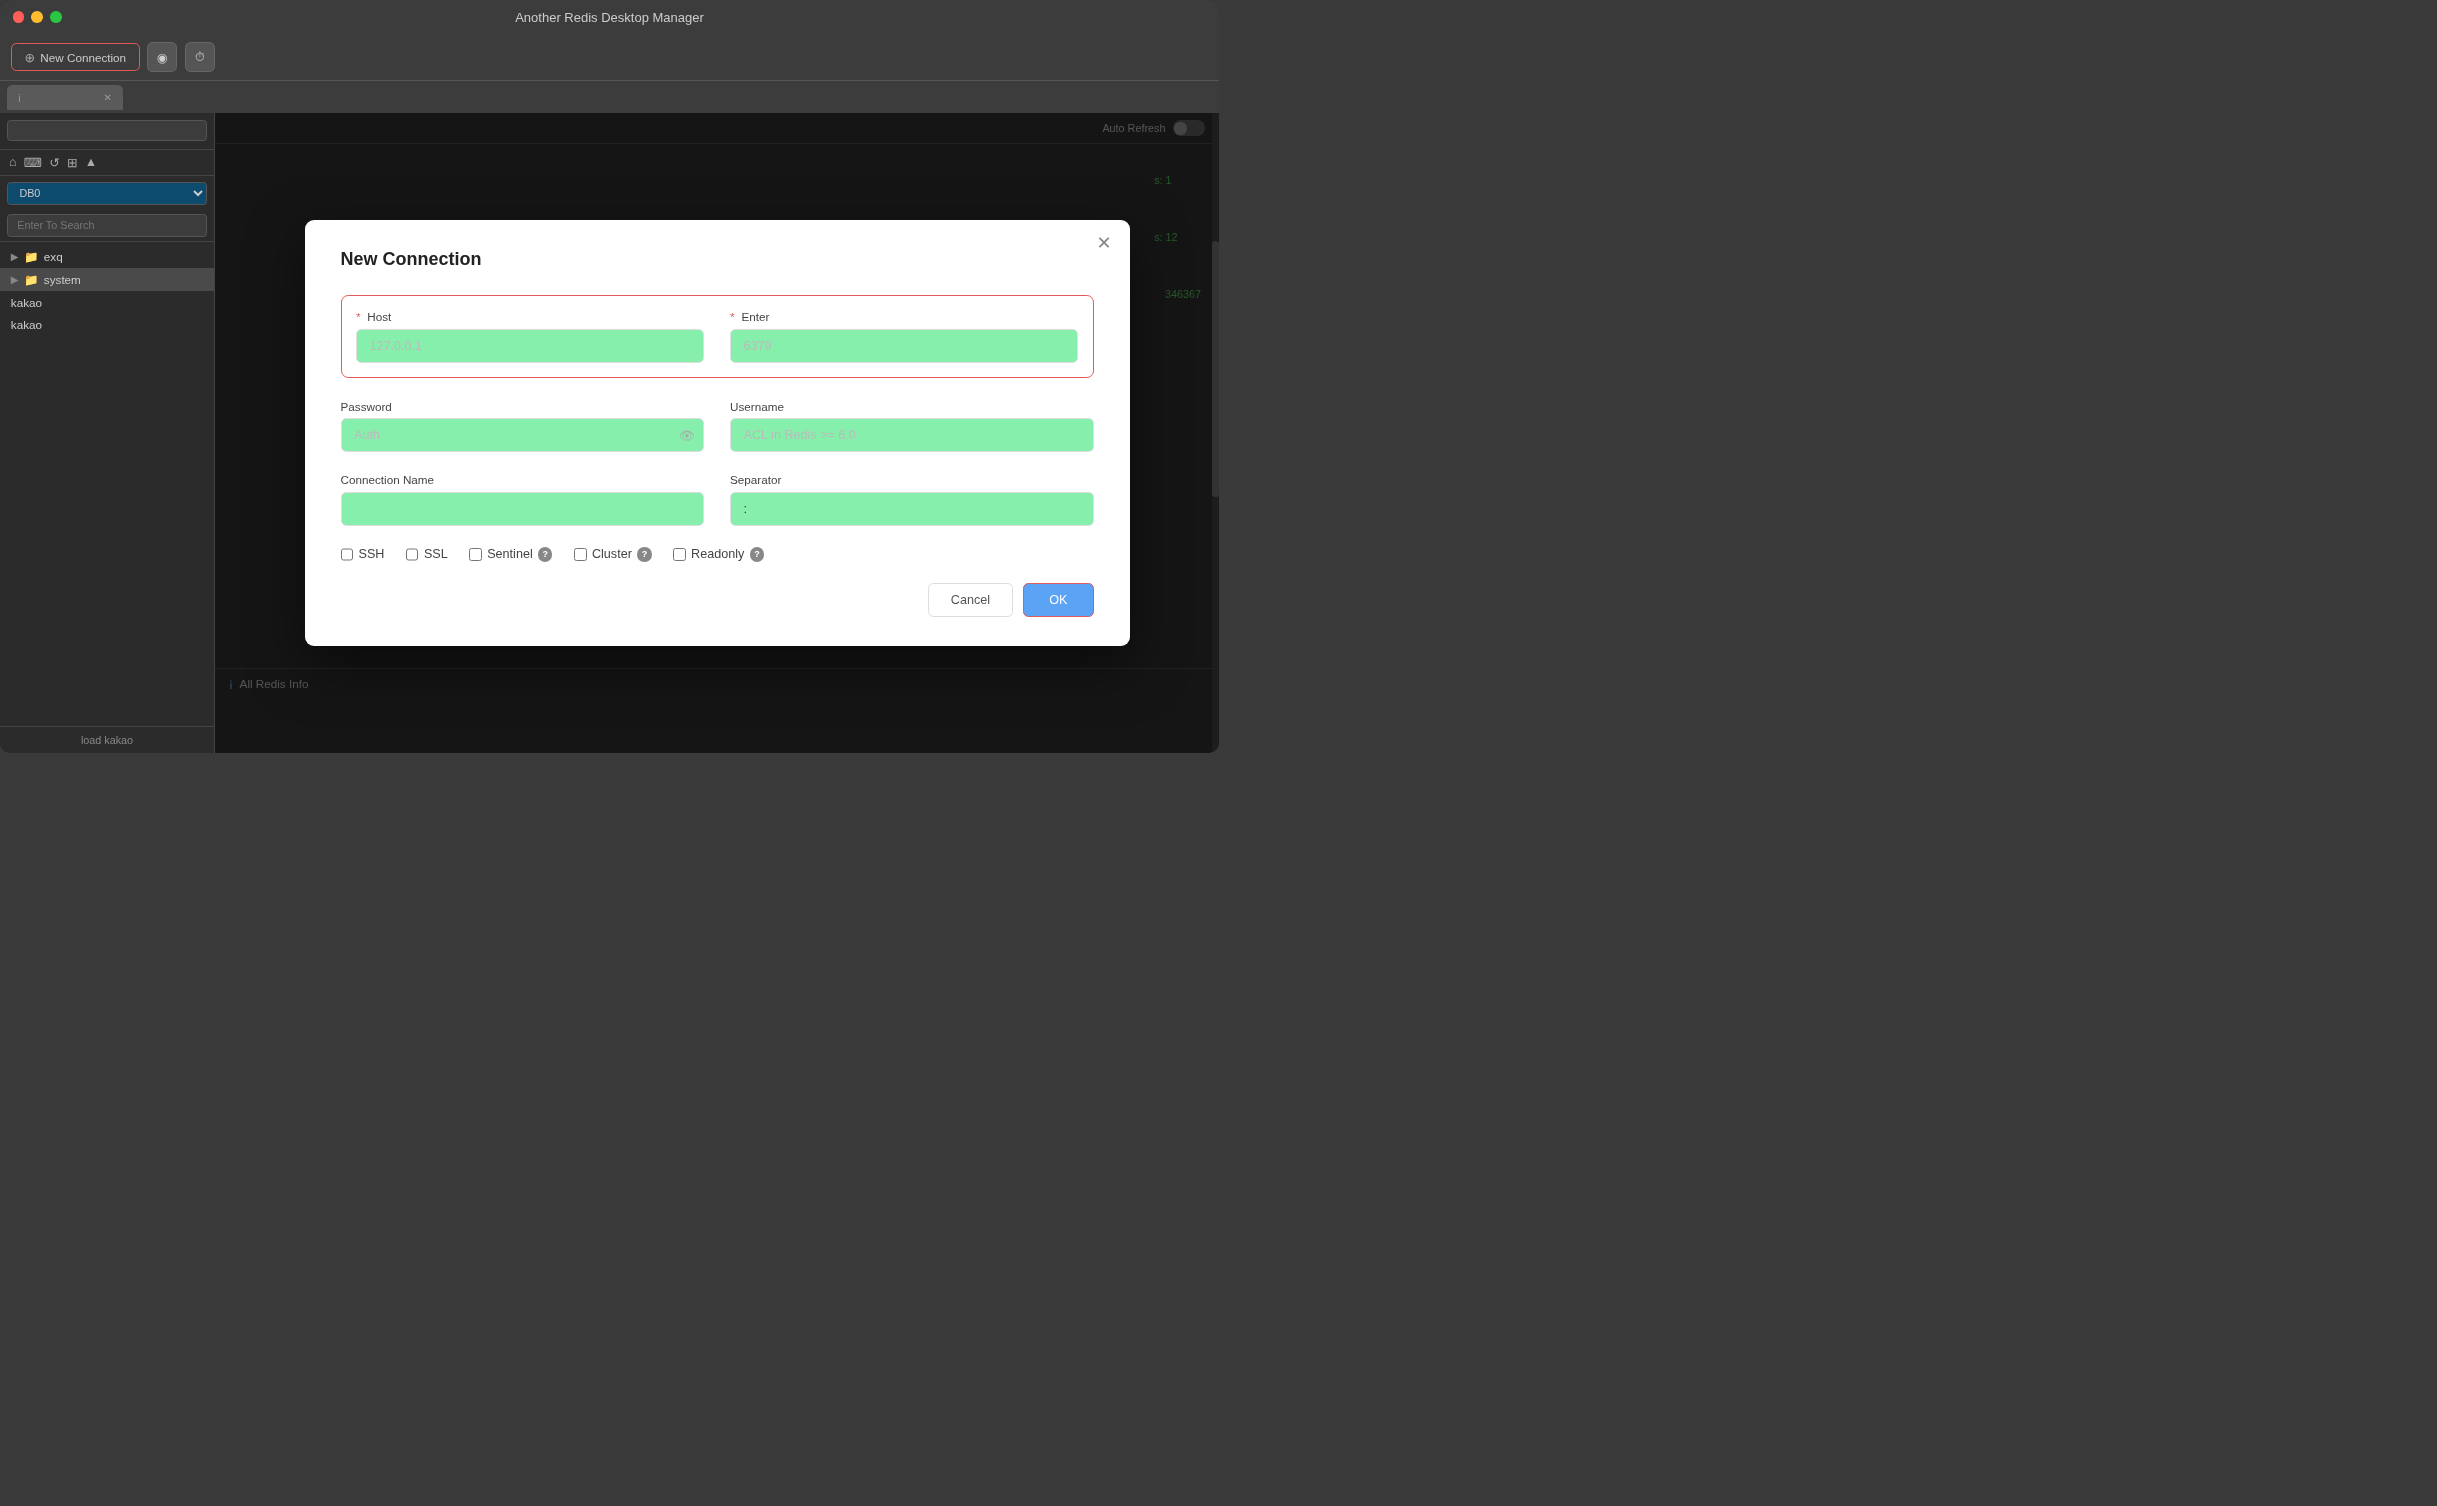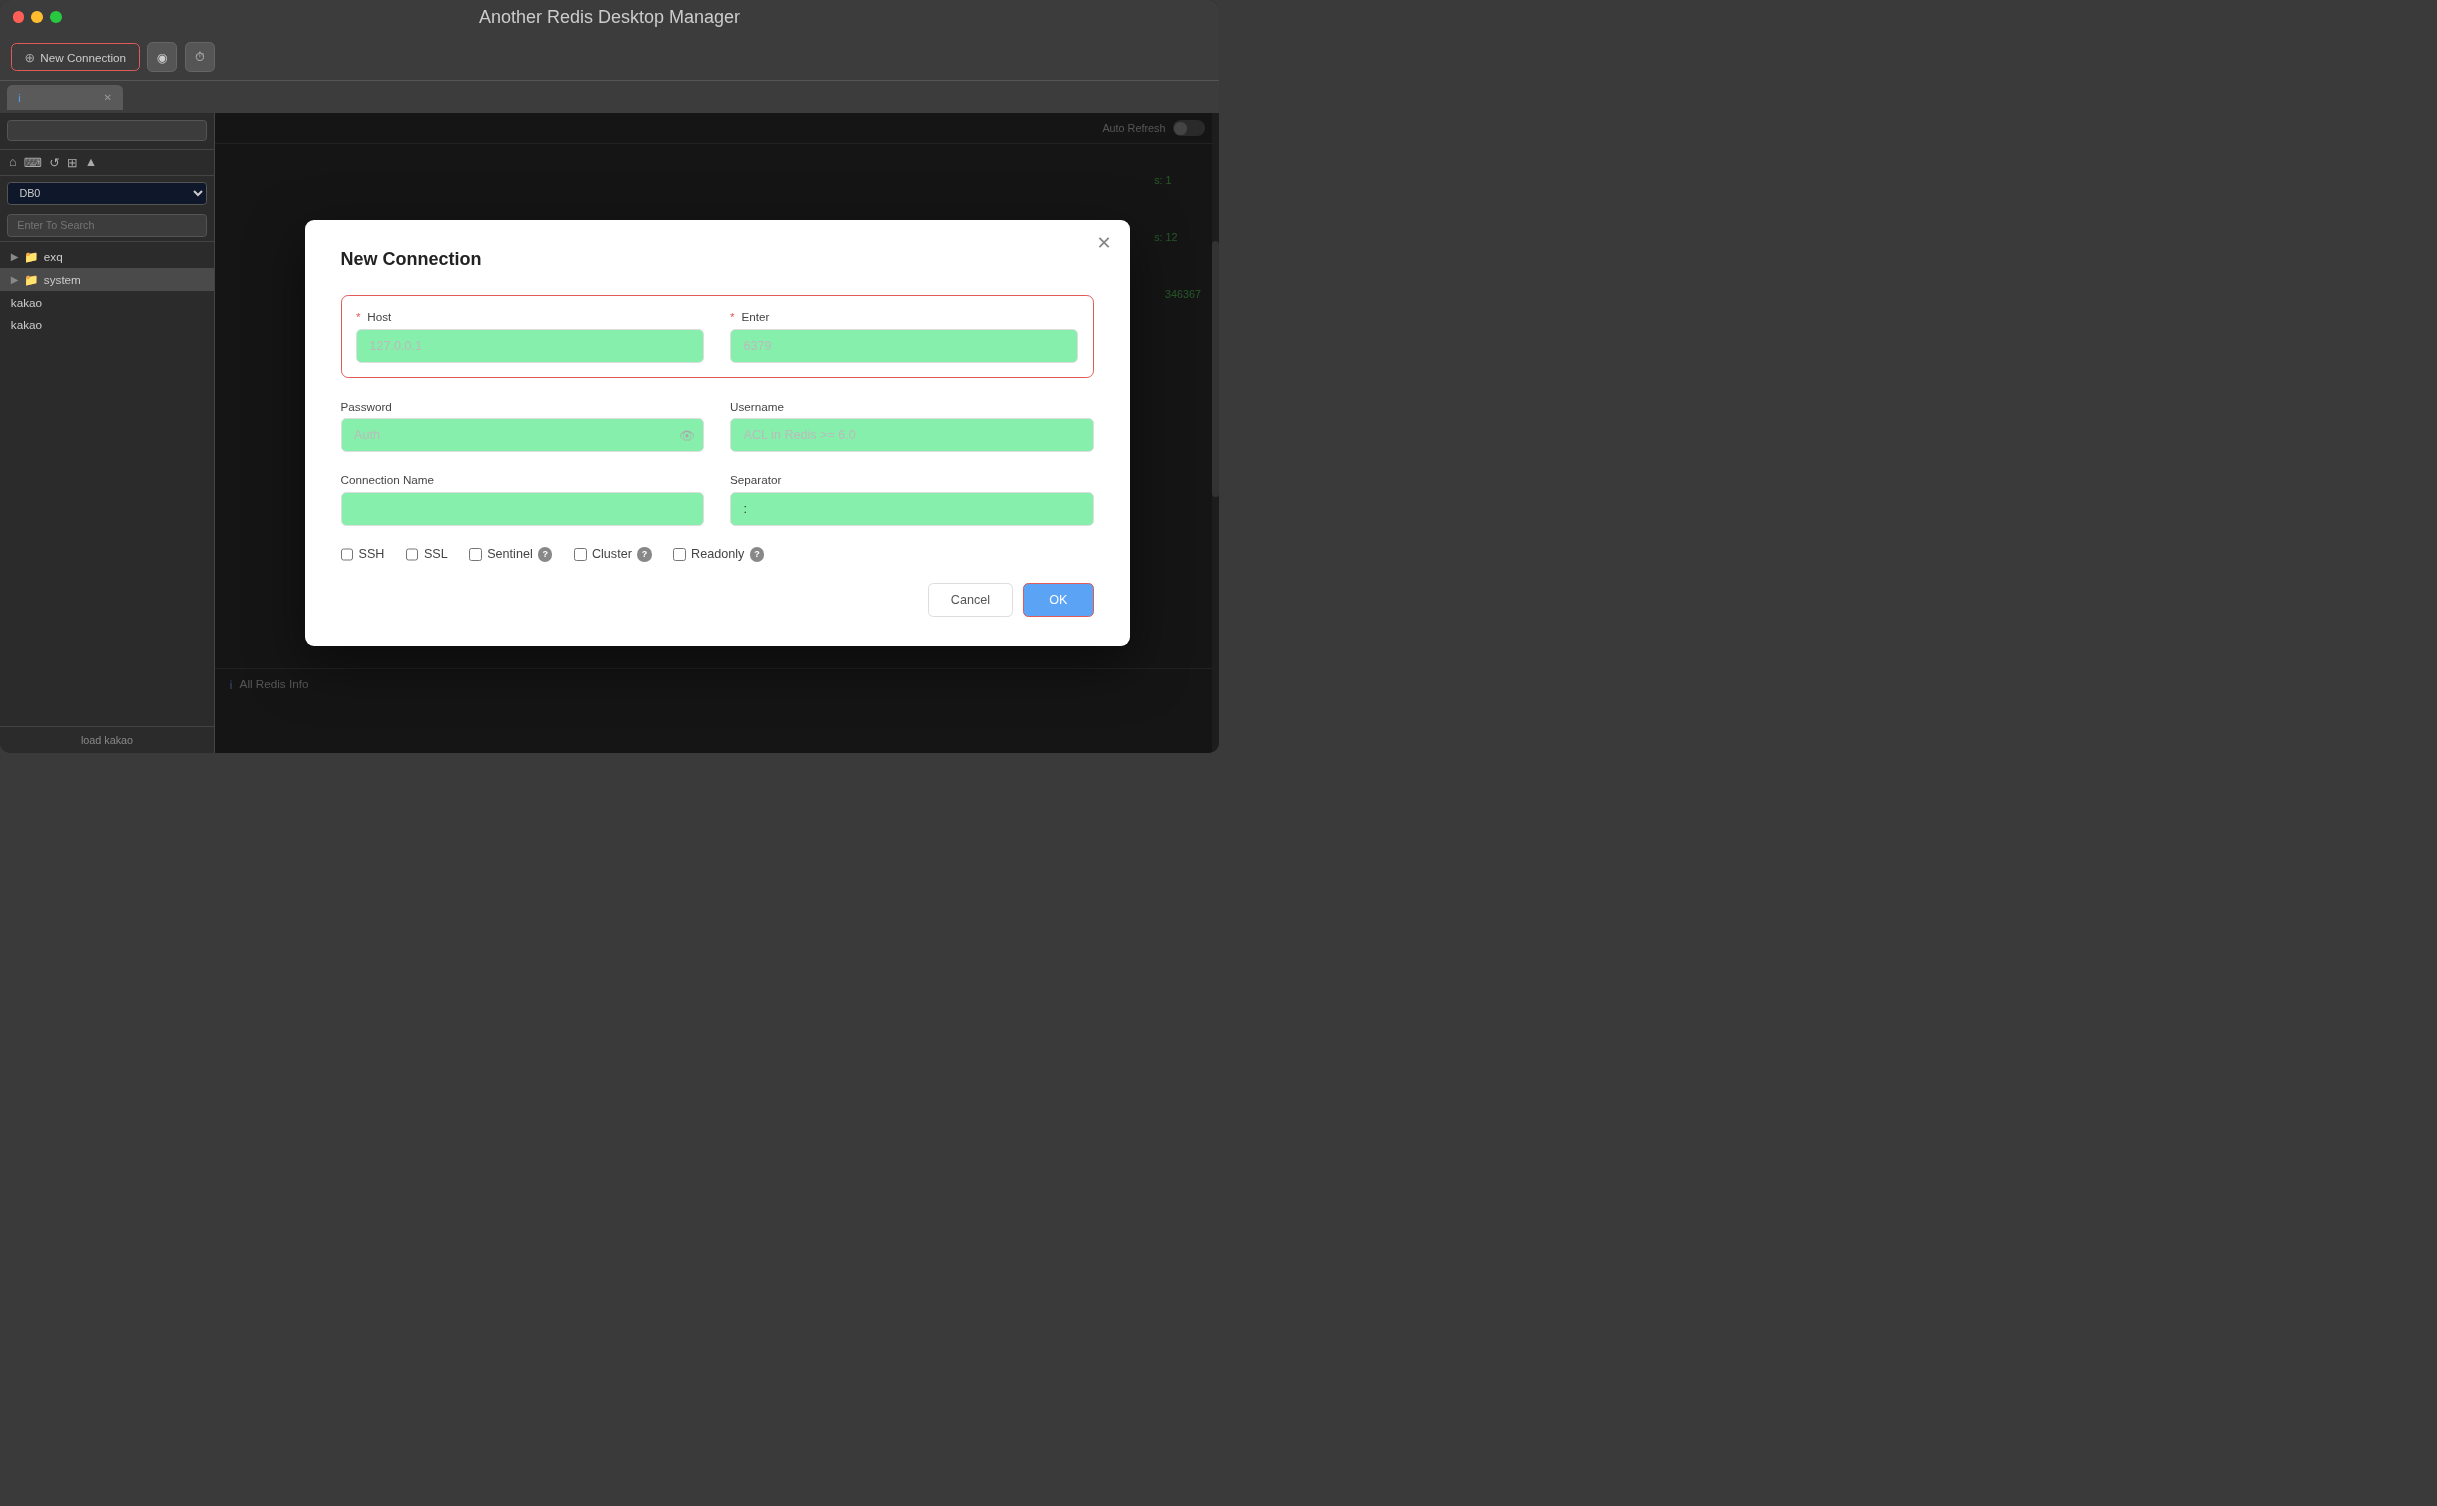--- a/index.html
+++ b/index.html
@@ -40,21 +40,21 @@
       width: 11.7px; height: 11.7px;
       border-radius: 50%;
       border: none;
       cursor: pointer;
     }
     .tb-close { background: #ff5f57; }
     .tb-min { background: #febc2e; }
     .tb-max { background: #28c840; }
     .titlebar-title {
       color: #ccc;
-      font-size: 18px;
+      font-size: 13px;
     }
     .toolbar {
       background: #3c3c3c;
       height: 47px;
       display: flex;
       align-items: center;
       padding: 0 10.8px;
       gap: 7.2px;
       border-bottom: 0.9px solid #555;
       flex-shrink: 0;
@@ -138,21 +138,21 @@
       gap: 3.6px;
       border-bottom: 0.9px solid #444;
     }
     .sidebar-icon-btn {
       color: #aaa;
       font-size: 12.6px;
       cursor: pointer;
       padding: 1.8px;
     }
     .db-select {
-      background: #0f172a;
+      background: #0c4a6e;
       border: 0.9px solid #555;
       border-radius: 3.6px;
       color: #ccc;
       font-size: 10.8px;
       padding: 3.6px 7.2px;
       margin: 5.4px 7.2px;
       cursor: pointer;
       width: calc(100% - 14.4px);
     }
     .search-bar {

